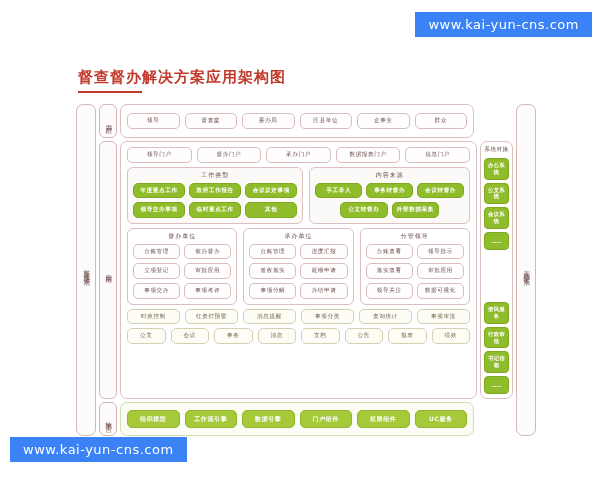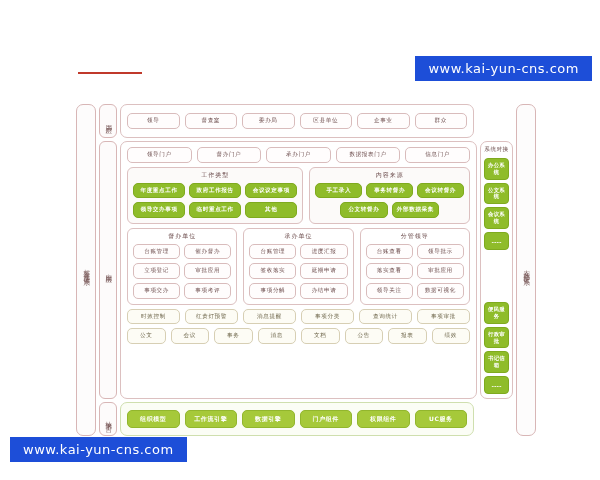--- a/index.html
+++ b/index.html
@@ -7,28 +7,27 @@
     width: 600px; height: 480px;
     background: #ffffff;
     font-family: "DejaVu Sans", "Liberation Sans", sans-serif;
     position: relative;
     overflow: hidden;
   }
 
   
   .watermark {
     position: absolute;
-    background: #1d4ed8;
+    background: #3b82f6;
     color: #ffffff;
     font-size: 13px;
     letter-spacing: 0.5px;
     padding: 5px 13px;
     white-space: nowrap;
     z-index: 50;
-    margin-top: 44px;
   }
   .watermark.top { right: 8px; top: 12px; }
   .watermark.bottom { left: 10px; bottom: 18px; }
 
   
   .title-wrap { position: absolute; left: 78px; top: 68px; }
   .title {
     font-size: 15px;
     font-weight: bold;
     color: #c0392b;
@@ -222,20 +221,21 @@
   }
   .tech-row .pill.green-soft { font-size: 6px; padding: 5px 3px; }
 </style>
 </head>
 <body>
 
 <div class="watermark top">www.kai-yun-cns.com</div>
 <div class="watermark bottom">www.kai-yun-cns.com</div>
 
 <div class="title-wrap">
+  <div class="title">督查督办解决方案应用架构图</div>
   <div class="title-rule"></div>
 </div>
 
 <div class="diagram">
 
   <div class="vband vband-outer-left">
     <span class="vtext">标准规范体系</span>
   </div>
 
   <div class="core">

